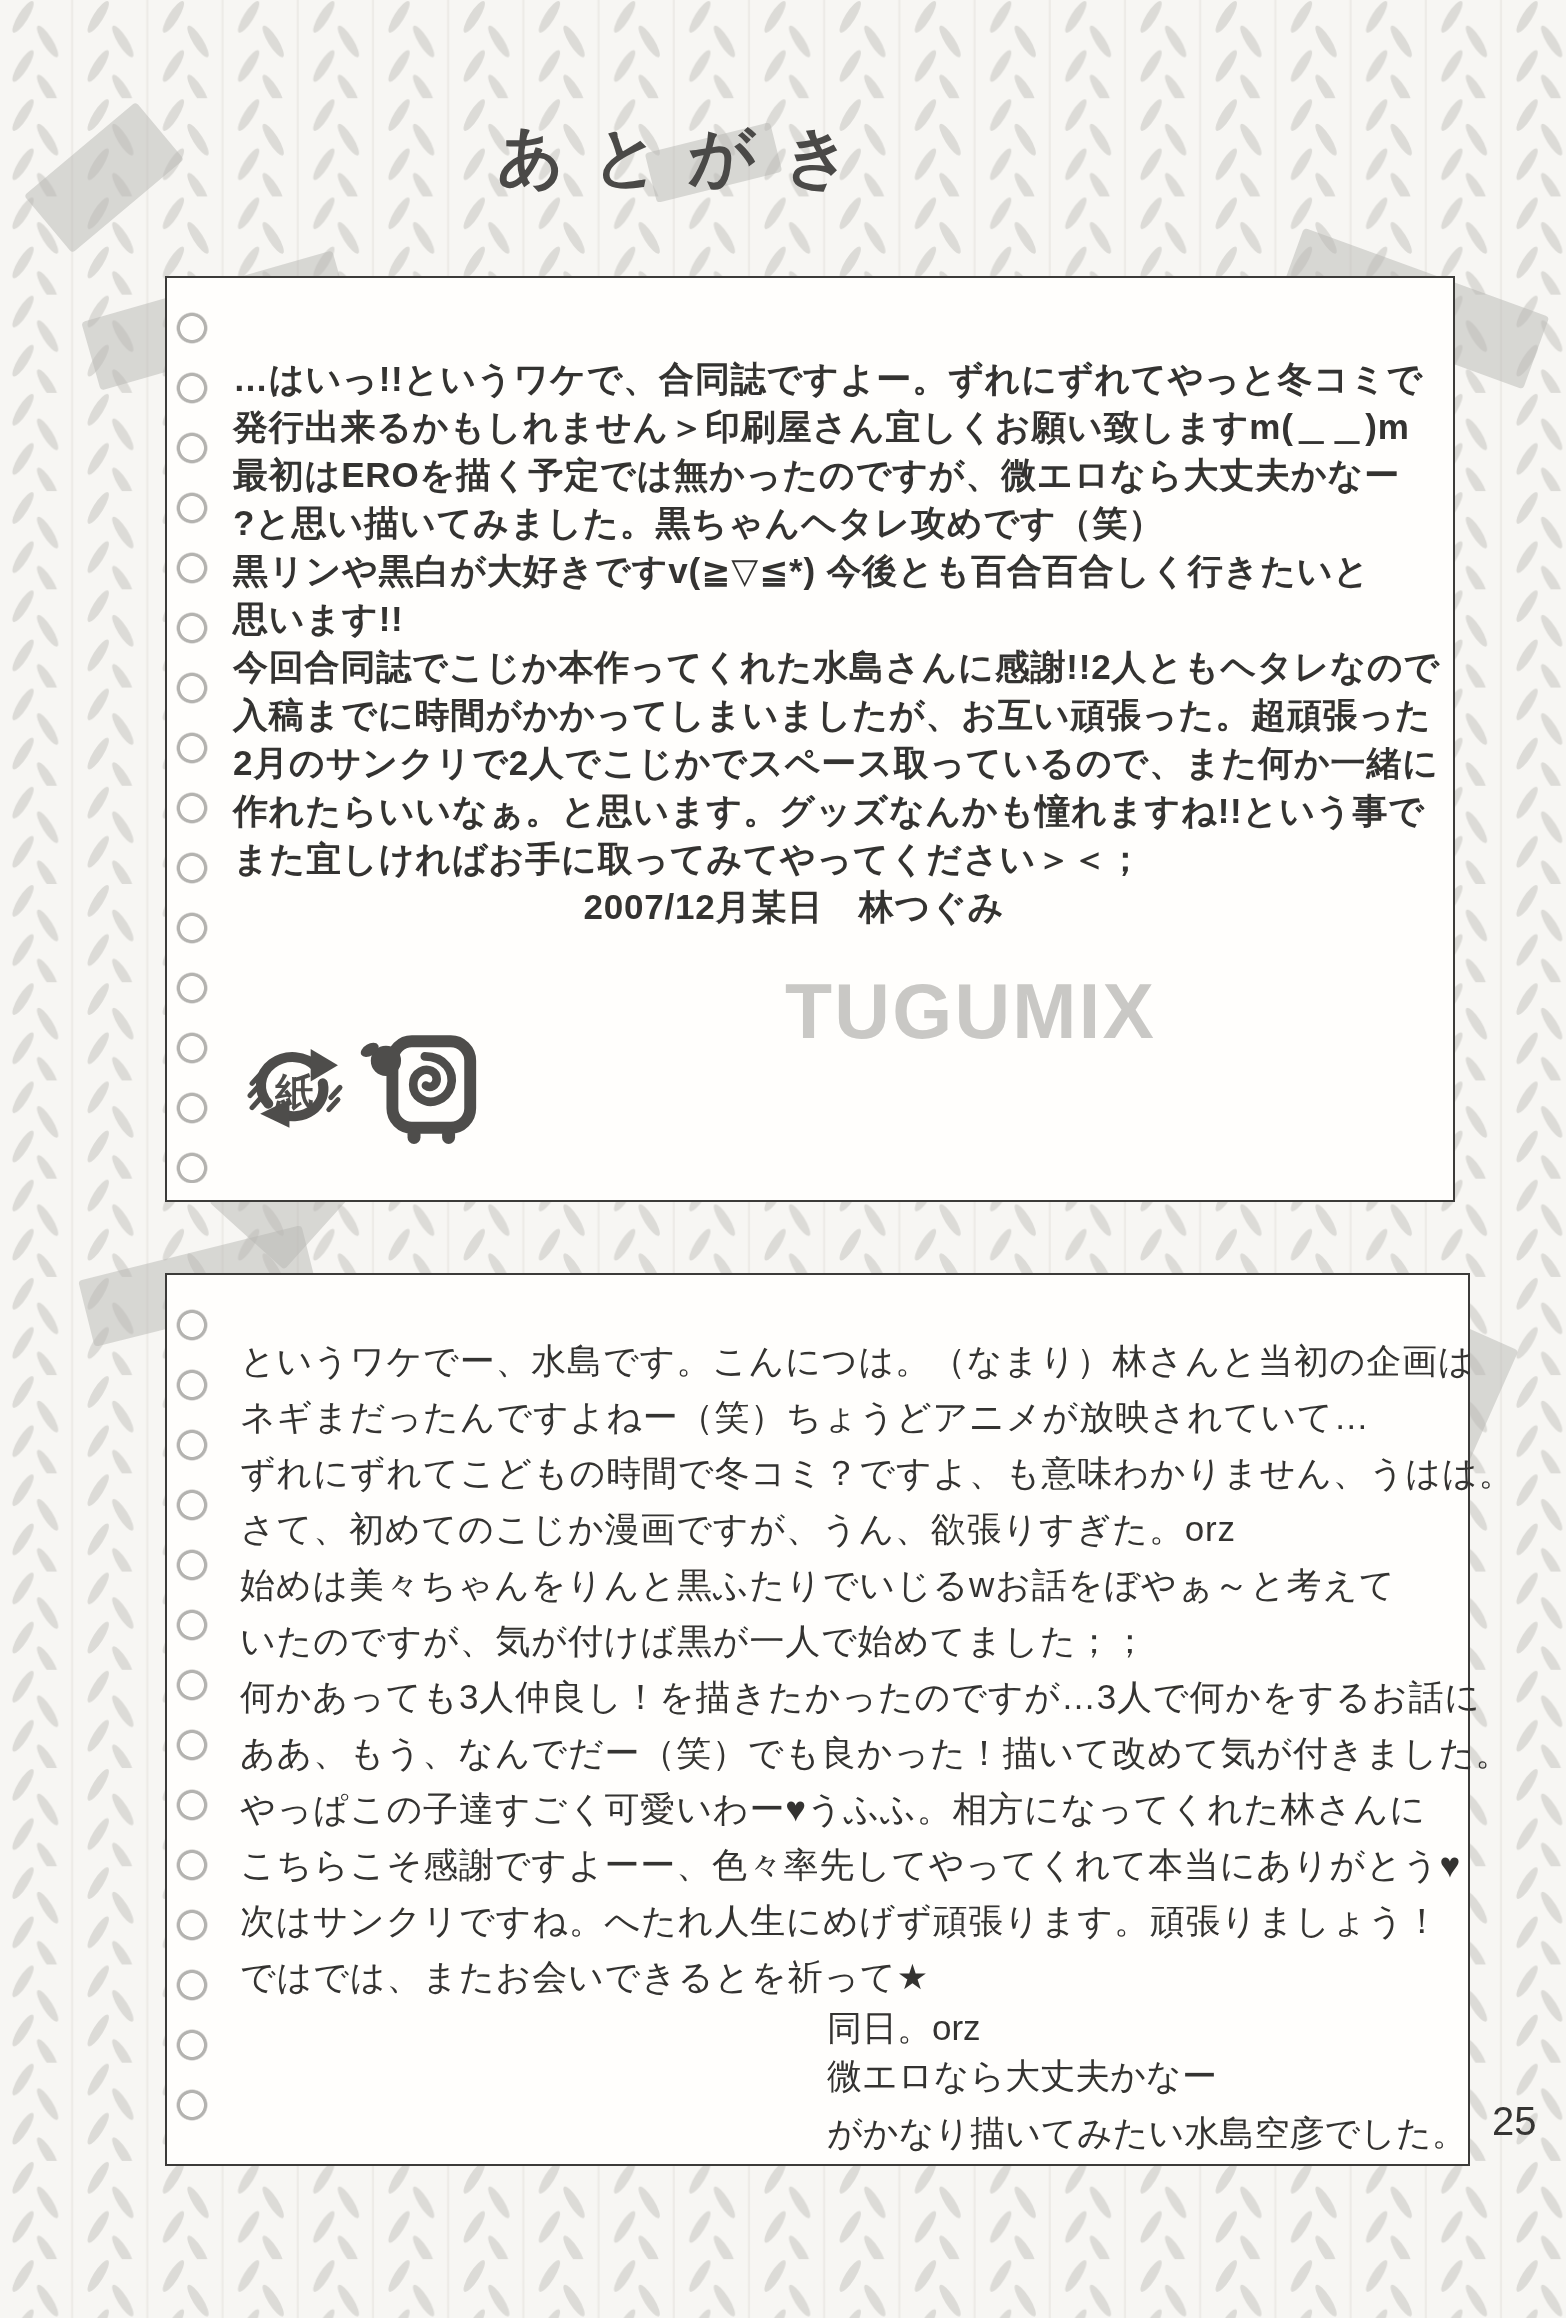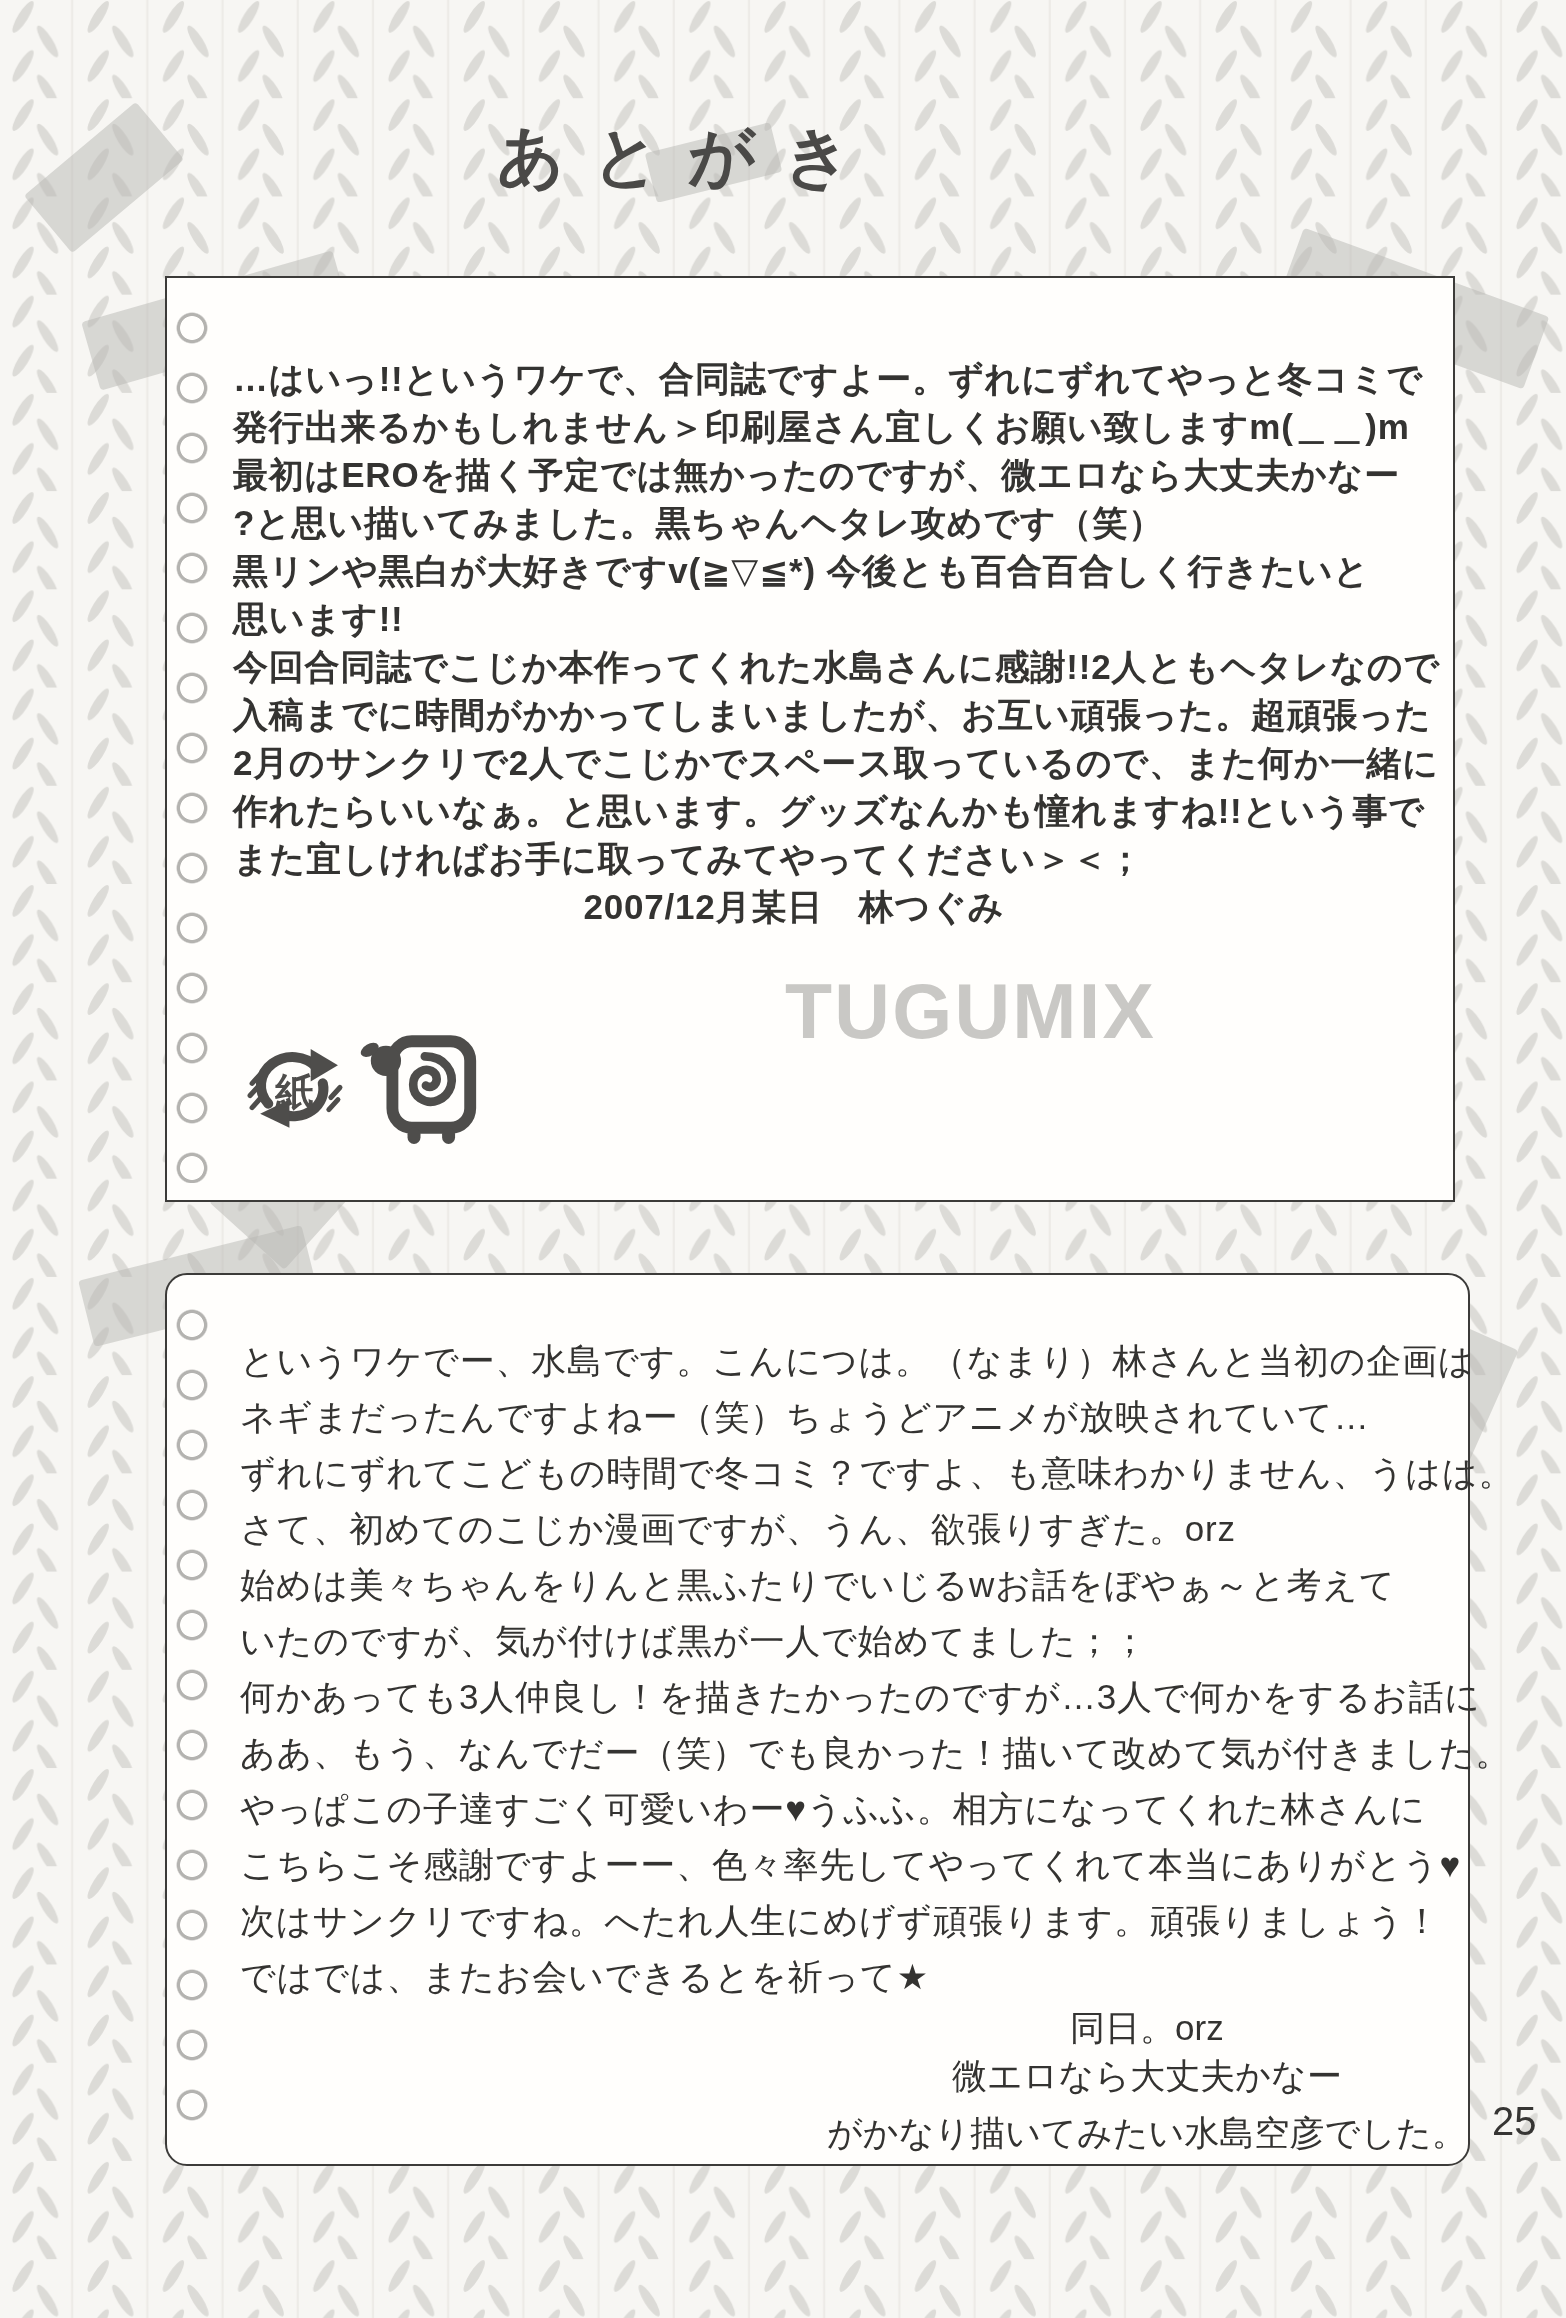--- a/index.html
+++ b/index.html
@@ -11,34 +11,34 @@
   .t2{left:649px;top:137px;width:129px;height:51px;transform:rotate(-14deg);}
   .t3{left:86px;top:285px;width:261px;height:71px;transform:rotate(-16deg);}
   .t4{left:1283px;top:270px;width:261px;height:77px;transform:rotate(20deg);}
   .t5{left:230px;top:1148px;width:101px;height:101px;transform:rotate(42deg);}
   .t6{left:83px;top:1252px;width:230px;height:68px;transform:rotate(-14deg);}
   .t7{left:1393px;top:1324px;width:92px;height:184px;transform:rotate(24deg);}
   .title{position:absolute;left:497px;top:112px;z-index:2;font-size:66px;font-weight:bold;
          color:#4a4947;letter-spacing:28px;white-space:nowrap;text-align:center;}
   .note{position:absolute;background:#fffefc;border:2.3px solid #3c3b39;z-index:2;}
   .note1{left:165px;top:276px;width:1286px;height:922px;}
-  .note2{left:165px;top:1273px;width:1301px;height:889px;border-radius:22px;}
+  .note2{left:165px;top:1273px;width:1301px;height:889px;}
   .rings{position:absolute;left:3.1px;top:20px;bottom:17px;width:45px;
          background-image:radial-gradient(circle at 22px 30px, rgba(0,0,0,0) 11.5px, #b4b3b0 12.3px, #b4b3b0 14.6px, rgba(0,0,0,0) 16px);
          background-size:45px 60px;background-repeat:repeat-y;}
   .body1{position:absolute;left:66px;top:77px;width:1208px;font-size:35px;line-height:48px;
          letter-spacing:0.8px;white-space:nowrap;font-weight:bold;}
   .body1 p,.body2 p,.sig2 p{margin:0;}
   .sig1{text-align:center;padding-right:86px;margin-top:17px;}
   .logo{position:absolute;left:618px;top:689px;font-size:77px;font-weight:bold;letter-spacing:2.3px;
         color:#c9c8c5;white-space:nowrap;}
   .marks{position:absolute;left:77px;top:756px;display:flex;gap:15.3px;align-items:center;}
   .body2{position:absolute;left:73px;top:58px;width:1212px;font-size:35px;line-height:56px;
          letter-spacing:0.8px;white-space:nowrap;}
-  .sig2{position:absolute;left:660px;top:729px;font-size:35px;line-height:48px;white-space:nowrap;text-align:center;}
+  .sig2{position:absolute;left:660px;top:729px;font-size:35px;line-height:48px;white-space:nowrap;}
   .sig2 p:last-child{margin-top:9.2px;}
   .pagenum{position:absolute;left:1492px;top:2099px;z-index:3;font-size:40px;color:#363533;}
 </style>
 </head>
 <body>
 
 <div class="page">
 
   <svg class="bg" width="1567" height="2319" viewBox="0 0 2042 3022">
     <defs>

